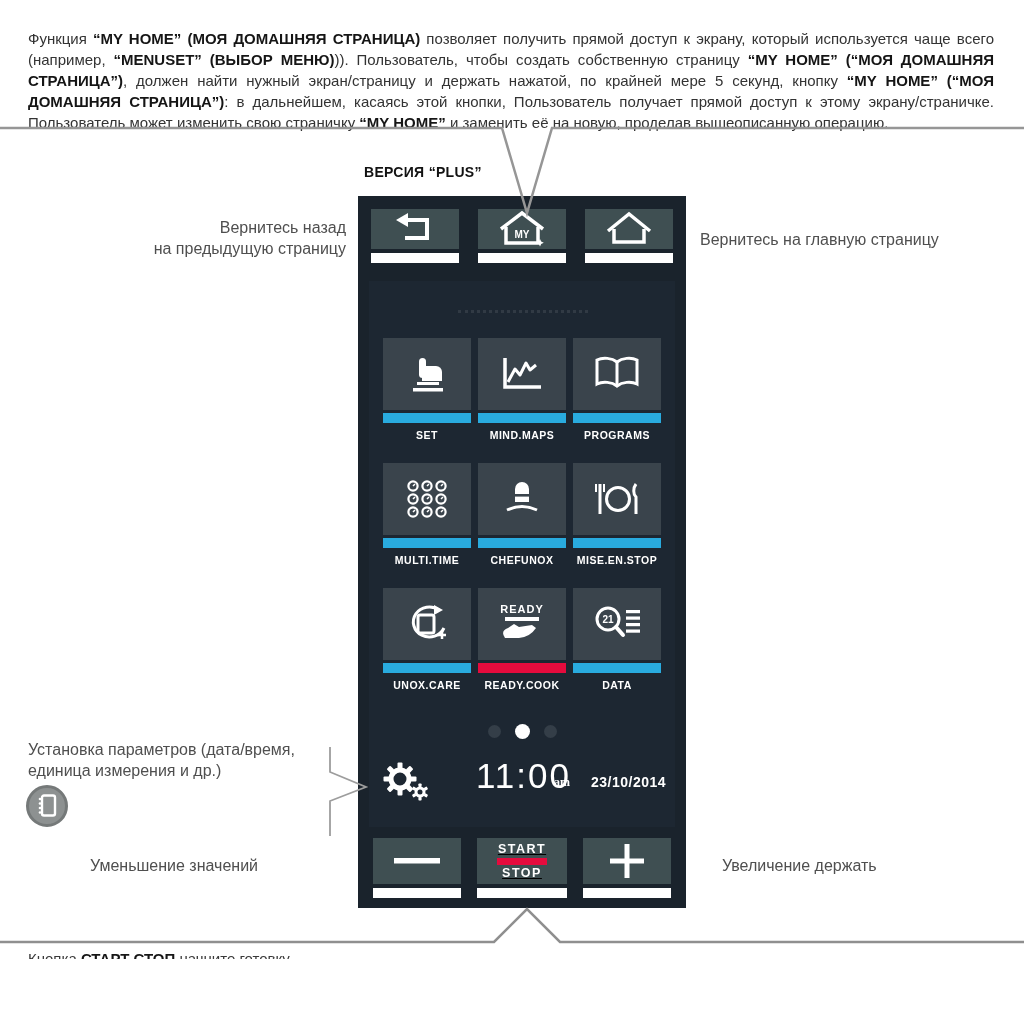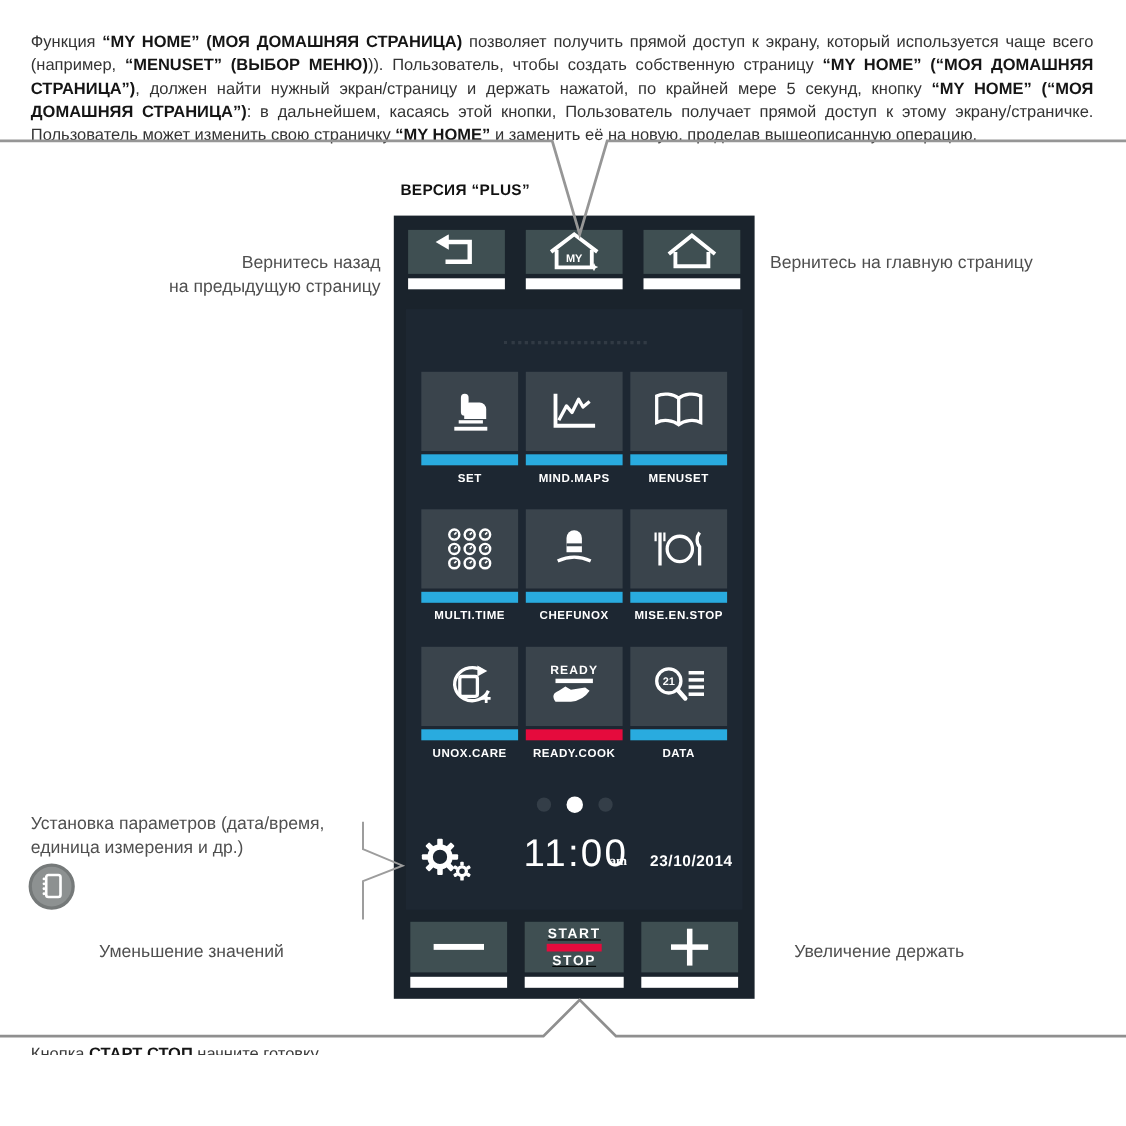--- a/index.html
+++ b/index.html
@@ -9,21 +9,21 @@
   .intro{position:absolute;left:28px;top:13px;width:966px;font-size:15px;line-height:21px;
          color:#333;text-align:justify;}
   .intro b{color:#151515;}
   
   .overlay{position:absolute;left:0;top:0;width:1024px;height:1024px;pointer-events:none;z-index:5;}
   
   .version{position:absolute;left:364px;top:164px;font-size:14px;font-weight:bold;color:#121212;
            letter-spacing:.3px;}
   
   .lbl{position:absolute;font-size:16px;line-height:21px;color:#4f4f4f;white-space:pre-line;}
-  .lbl-back{left:90px;top:217px;width:256px;text-align:right;margin-top:12px;}
+  .lbl-back{left:90px;top:217px;width:256px;text-align:right;}
   .lbl-home{left:700px;top:229px;width:310px;}
   .lbl-settings{left:28px;top:739px;width:320px;}
   .lbl-decrease{left:90px;top:855px;width:257px;text-align:left;}
   .lbl-increase{left:722px;top:855px;width:290px;}
   .caption{position:absolute;left:28px;top:950px;font-size:15px;color:#3a3a3a;}
   .caption b{color:#161616;}
   
   .ref{position:absolute;width:42px;height:42px;border-radius:50%;background:#8d9191;
        border:3px solid #757979;box-sizing:border-box;display:flex;align-items:center;
        justify-content:center;}
@@ -167,21 +167,21 @@
           <div class="tile-label">MIND.MAPS</div>
         </div>
         <div class="tile">
           <div class="tile-face">
             <svg width="52" height="40" viewBox="0 0 52 40">
               <path d="M26 8 C21 4 12 3 6 6 V30 C12 27 21 28 26 32 C31 28 40 27 46 30 V6 C40 3 31 4 26 8 Z" fill="none" stroke="#fff" stroke-width="3"></path>
               <line x1="26" y1="8" x2="26" y2="32" stroke="#fff" stroke-width="3"></line>
             </svg>
           </div>
           <div class="tile-bar"></div>
-          <div class="tile-label">MENUSET</div>
+          <div class="tile-label">PROGRAMS</div>
         </div>
       </div>
       <div class="grow">
         <div class="tile">
           <div class="tile-face">
             <svg width="46" height="40" viewBox="0 0 46 40">
               <g fill="none" stroke="#fff" stroke-width="2.2">
                 <circle cx="9" cy="7" r="4.6"></circle>
                   <circle cx="23" cy="7" r="4.6"></circle>
                   <circle cx="37" cy="7" r="4.6"></circle>

